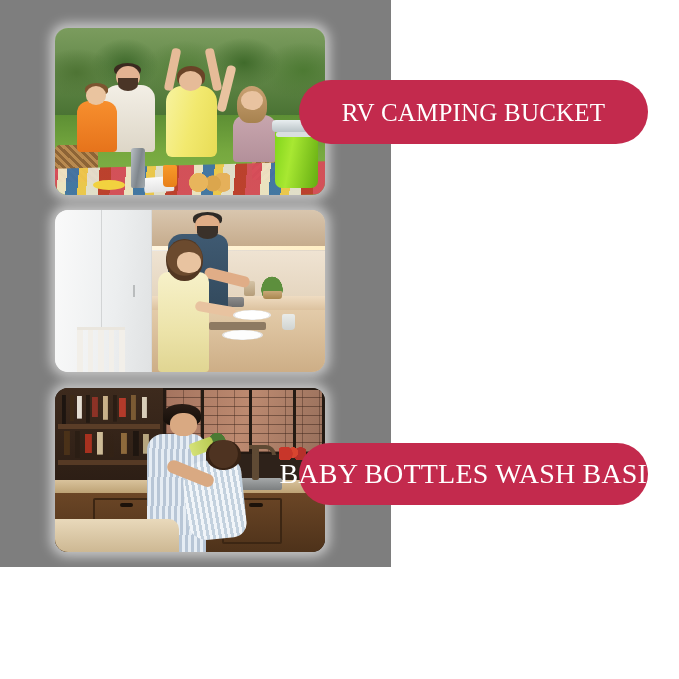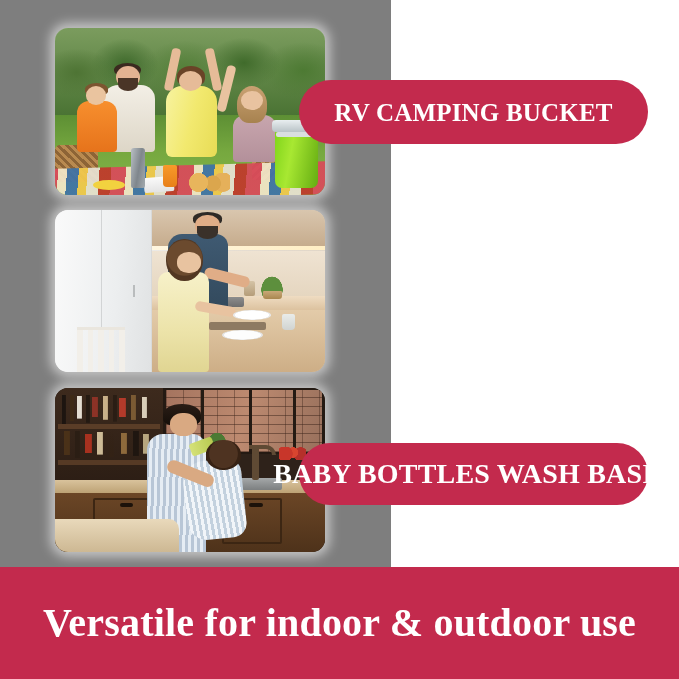--- a/index.html
+++ b/index.html
@@ -278,21 +278,21 @@
               background:linear-gradient(96deg,#d6e27a,#b7c94f);
               border-radius:3px; transform:rotate(-20deg); }
 
   
   .pill {
     position:absolute;
     display:flex; align-items:center; justify-content:center;
     background:#c32a4d;
     border-radius:999px;
     color:#ffffff;
-    font-weight:bold;
+    font-weight:normal;
     letter-spacing:.2px;
     white-space:nowrap;
     text-align:right;
     line-height:1;
   }
   .pill-1 { left:299px; top:80px;  width:349px; height:64px; font-size:25px; }
   .pill-2 { left:299px; top:258px; width:349px; height:63px; font-size:25px; }
   .pill-3 { left:299px; top:443px; width:349px; height:62px; font-size:25px; }
   .pill-3 .pill-text { font-size:28px; }
 
@@ -427,17 +427,14 @@
       <div class="p3-mom-arm"></div>
       <div class="p3-baby-hair"></div>
       <div class="p3-island"></div>
     </div>
   </div>
 
   <div class="pill pill-3">
     <span class="pill-text">BABY BOTTLES WASH BASIN</span>
   </div>
 
-  <div class="banner">
-    <span class="banner-text">Versatile for indoor &amp; outdoor use</span>
-  </div>
 
 </div>
 
 </body></html>

